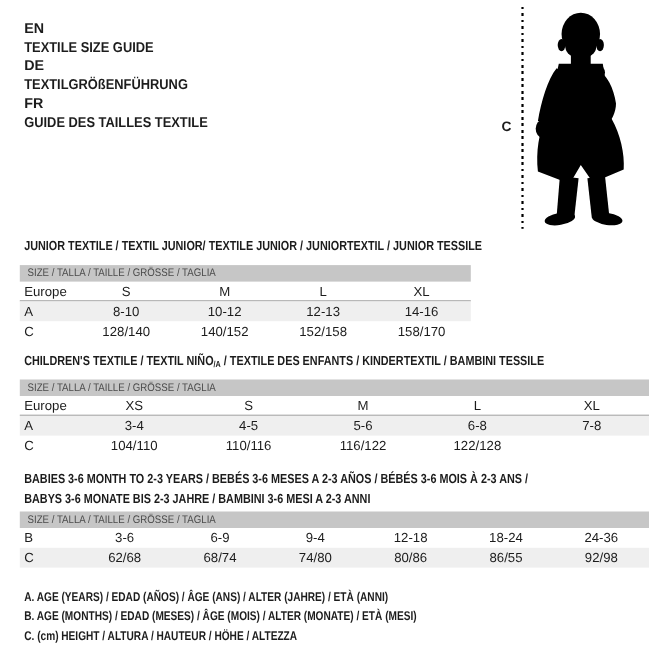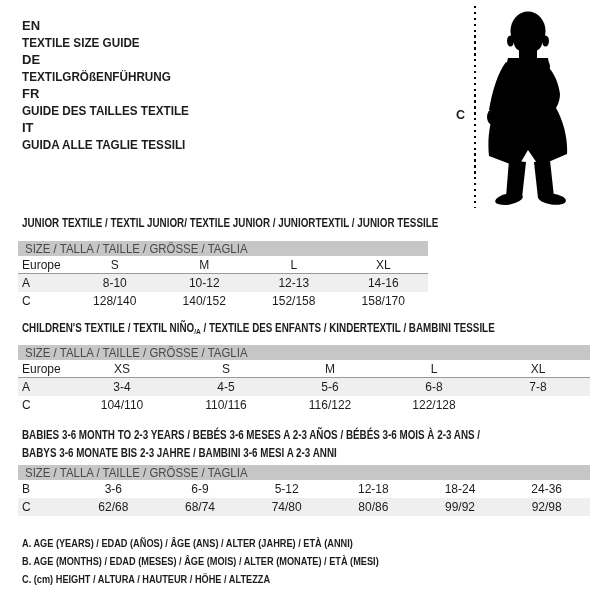--- a/index.html
+++ b/index.html
@@ -28,21 +28,21 @@
   
   .sec-title { font-weight:bold; font-size:12px; line-height:13px; white-space:nowrap; }
   .cond { transform:scaleX(0.82); transform-origin:0 0; }
   .sub { font-size:8px; vertical-align:-2px; }
 
   
   .tbl { }
   .size-bar {
     height:15px; background:#c6c6c6; display:flex; align-items:center;
     padding-left:7px; box-sizing:border-box;
-    font-size:13px; color:#4a4a4a; white-space:nowrap;
+    font-size:10px; color:#4a4a4a; white-space:nowrap;
   }
   .cond-sm { display:inline-block; transform:scaleX(0.88); transform-origin:0 50%; }
   .trow { display:grid; height:18px; align-items:center; font-size:12px; }
   .g5 { grid-template-columns:52px repeat(4,1fr); }
   .g6 { grid-template-columns:52px repeat(5,1fr); }
   .g7 { grid-template-columns:52px repeat(6,1fr); }
   .cell { text-align:center; }
   .lbl { text-align:left; padding-left:4px; }
   .r-head { border-bottom:1px solid #9a9a9a; box-sizing:border-box; }
   .r-shade { background:#efefef; }
@@ -59,24 +59,20 @@
     <span class="lang-code">EN</span>
     <span class="cond-lang">TEXTILE SIZE GUIDE</span>
   </div>
   <div class="lang-row">
     <span class="lang-code">DE</span>
     <span class="cond-lang">TEXTILGRÖßENFÜHRUNG</span>
   </div>
   <div class="lang-row">
     <span class="lang-code">FR</span>
     <span class="cond-lang">GUIDE DES TAILLES TEXTILE</span>
-  </div>
-  <div class="lang-row">
-    <span class="lang-code">IT</span>
-    <span class="cond-lang">GUIDA ALLE TAGLIE TESSILI</span>
   </div>
 </div>
 
 <div class="abs dotline"></div>
 <div class="abs c-label">C</div>
 <svg class="abs baby-svg" width="92" height="198" viewBox="0 0 92 198" fill="#000000" xmlns="http://www.w3.org/2000/svg">
   <ellipse cx="46" cy="21" rx="17.5" ry="19.5"></ellipse>
   <ellipse cx="28.5" cy="31" rx="3.5" ry="5.5"></ellipse>
   <ellipse cx="63.5" cy="31" rx="3.5" ry="5.5"></ellipse>
   <ellipse cx="46" cy="33" rx="14" ry="10"></ellipse>
@@ -163,32 +159,32 @@
 </div>
 
 <div class="abs tbl" style="left:18px; top:465px; width:572px;">
   <div class="size-bar">
     <span class="cond-sm">SIZE / TALLA / TAILLE / GRÖSSE / TAGLIA</span>
   </div>
   <div class="trow g7">
     <span class="cell lbl">B</span>
     <span class="cell">3-6</span>
     <span class="cell">6-9</span>
-    <span class="cell">5-12</span>
+    <span class="cell">9-4</span>
     <span class="cell">12-18</span>
     <span class="cell">18-24</span>
     <span class="cell">24-36</span>
   </div>
   <div class="trow g7 r-shade">
     <span class="cell lbl">C</span>
     <span class="cell">62/68</span>
     <span class="cell">68/74</span>
     <span class="cell">74/80</span>
     <span class="cell">80/86</span>
-    <span class="cell">99/92</span>
+    <span class="cell">86/55</span>
     <span class="cell">92/98</span>
   </div>
 </div>
 
 <div class="abs" style="left:22px; top:534px;">
   <div class="fn-line">A. AGE (YEARS) / EDAD (AÑOS) / ÂGE (ANS) / ALTER (JAHRE) / ETÀ (ANNI)</div>
   <div class="fn-line">B. AGE (MONTHS) / EDAD (MESES) / ÂGE (MOIS) / ALTER (MONATE) / ETÀ (MESI)</div>
   <div class="fn-line">C. (cm) HEIGHT / ALTURA / HAUTEUR / HÖHE / ALTEZZA</div>
 </div>
 

